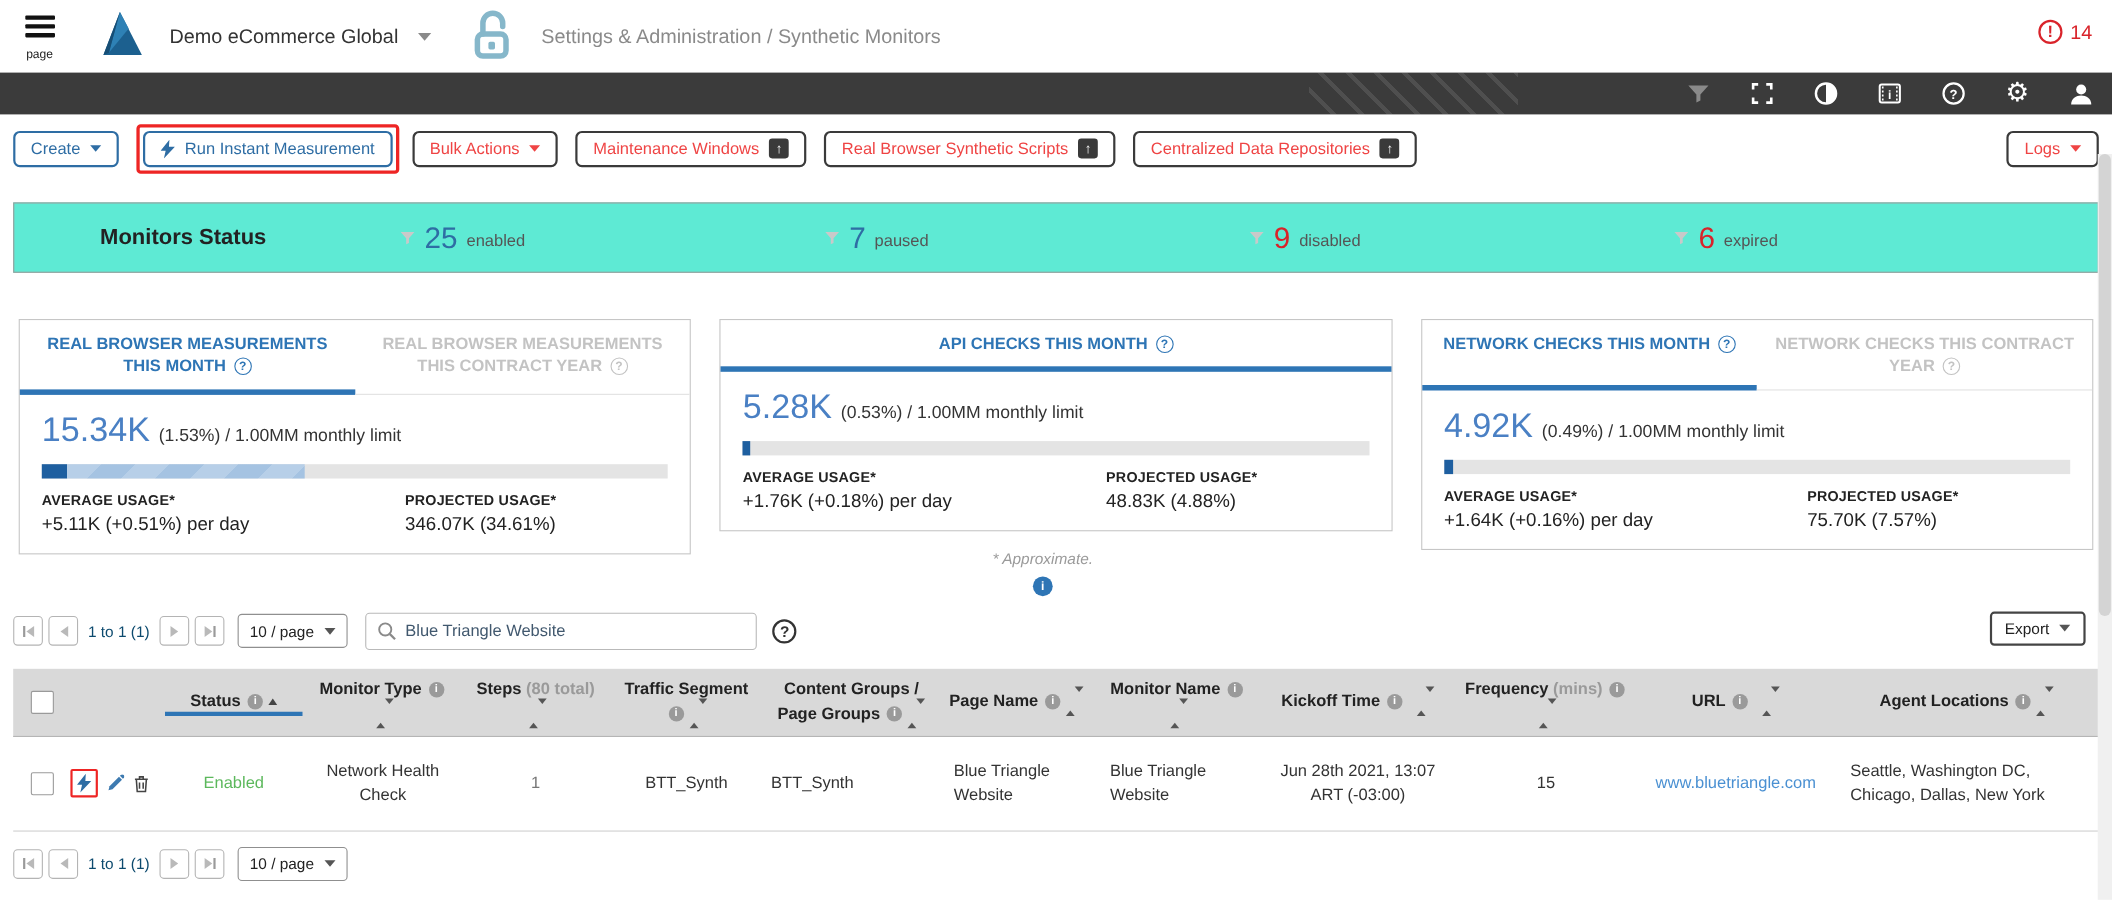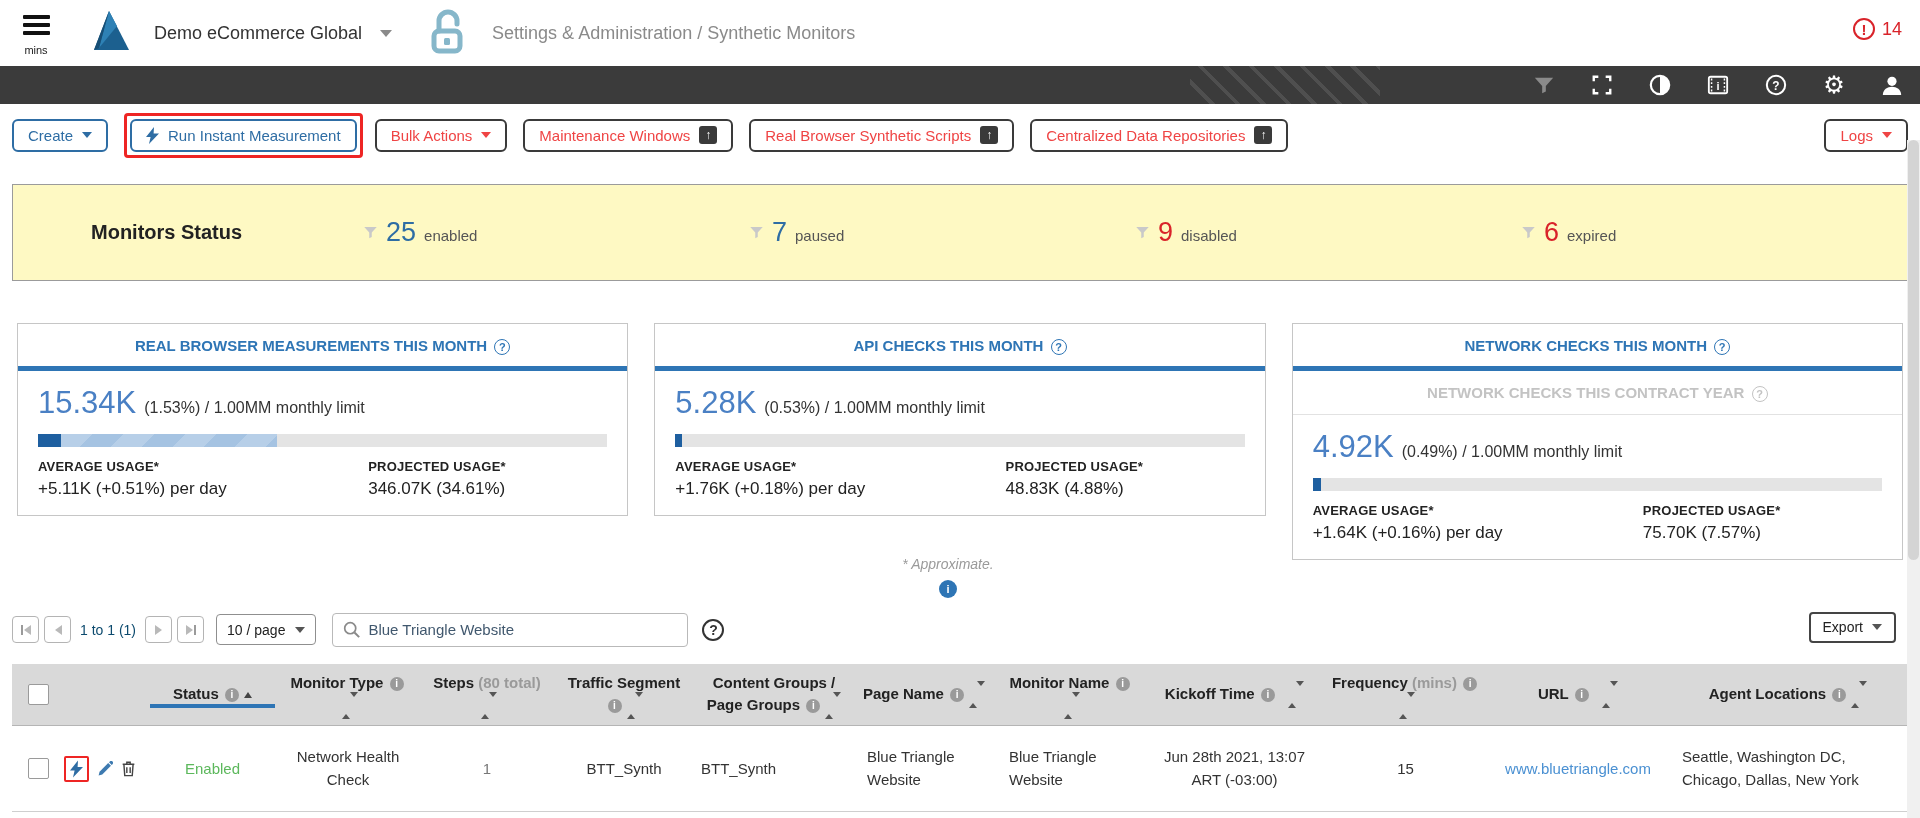--- a/index.html
+++ b/index.html
@@ -39,32 +39,32 @@
   .btn .sm-caret { width:0; height:0; border-left:5px solid transparent; border-right:5px solid transparent;
     border-top:6px solid currentColor; }
   .red-box { border:3px solid #ee2524; border-radius:4px; padding:3px; margin:0 12px 0 16px; display:inline-flex; }
   .gap16 { margin-left:16px; }
   .open-ic { width:18px; height:18px; background:#3a3a3a; border-radius:3px; position:relative; flex:0 0 auto; }
   .open-ic:after { content:"↑"; position:absolute; left:0; top:0; width:18px; height:18px; color:#fff;
     font-size:12px; line-height:18px; text-align:center; font-weight:bold; }
   .spacer { flex:1; }
 
   
-  .monitors-panel { margin:27px 12px 0 12px; height:97px; border:1px solid #9b9b9b; background:#fef9c3;
+  .monitors-panel { margin:27px 12px 0 12px; height:64px; border:1px solid #9b9b9b; background:#5eead4;
     display:flex; align-items:center; }
   .mon-title { font-size:20px; font-weight:bold; color:#222; padding-left:78px; width:350px; flex:0 0 auto; }
   .mon-stat { flex:1; display:flex; align-items:center; gap:8px; cursor:pointer; }
   .mon-stat .num { font-size:27px; }
   .mon-stat .lbl { font-size:15px; color:#555; margin-top:6px; }
   .blue-num { color:#2e6da4; } .red-num { color:#d9232a; }
 
   
   .cards-row { display:flex; gap:26px; margin:42px 17px 0 17px; align-items:flex-start; }
   .card { flex:1; border:1px solid #c6c6c6; background:#fff; }
-  .tabs { display:flex;flex-direction:column; }
+  .tabs { display:flex; }
   .tab { flex:1; text-align:center; font-weight:bold; font-size:15px; padding:12px 10px 10px 10px;
     line-height:1.35; cursor:pointer; }
   .tab.active { color:#2e75b5; border-bottom:5px solid #2e75b5; }
   .tab.inactive { color:#c3c3c3; border-bottom:1px solid #e2e2e2; }
   .qmark { display:inline-block; width:16px; height:16px; border:1px solid currentColor; border-radius:50%;
     font-size:11px; line-height:14px; text-align:center; font-weight:bold; margin-left:3px; vertical-align:middle; }
   .card-body { padding:14px 20px 16px 20px; }
   .big-line { display:flex; align-items:baseline; gap:8px; }
   .big-val { font-size:31px; color:#4a80c4; }
   .big-detail { font-size:16px; color:#333; }
@@ -150,21 +150,21 @@
   .scroll-thumb { position:absolute; top:0; left:1px; width:11px; height:420px; background:#d4d4d4; border-radius:6px; }
 </style>
 </head>
 <body>
 
 <div class="top-header">
   <div class="hamburger">
     <div class="bars">
       <div class="bar"></div><div class="bar"></div><div class="bar"></div>
     </div>
-    <div class="menu-label">mins</div>
+    <div class="menu-label">page</div>
   </div>
   <div class="brand-logo">
     <svg width="46" height="46" viewBox="0 0 46 46">
       <path d="M23 3 L43 42 L8 42 Z" fill="#1c608f"></path>
       <path d="M23 3 L31 18 L13 40 Z" fill="#2e81b5"></path>
       <path d="M23 3 L13 40 L8 42 Z" fill="#174e75"></path>
     </svg>
   </div>
   <div class="account-name">Demo eCommerce Global</div>
   <span class="caret-down"></span>
@@ -292,20 +292,24 @@
     <span class="lbl">expired</span>
   </div>
 </div>
 
 <div class="cards-row">
 
   <div class="card">
     <div class="tabs">
       <div class="tab active">
         <span>REAL BROWSER MEASUREMENTS THIS MONTH</span>
+        <span class="qmark">?</span>
+      </div>
+      <div class="tab inactive">
+        <span>REAL BROWSER MEASUREMENTS THIS CONTRACT YEAR</span>
         <span class="qmark">?</span>
       </div>
     </div>
     <div class="card-body">
       <div class="big-line">
         <span class="big-val">15.34K</span>
         <span class="big-detail">(1.53%) / 1.00MM monthly limit</span>
       </div>
       <div class="pbar">
         <div class="pbar-lead" style="width: 4%;"></div>

